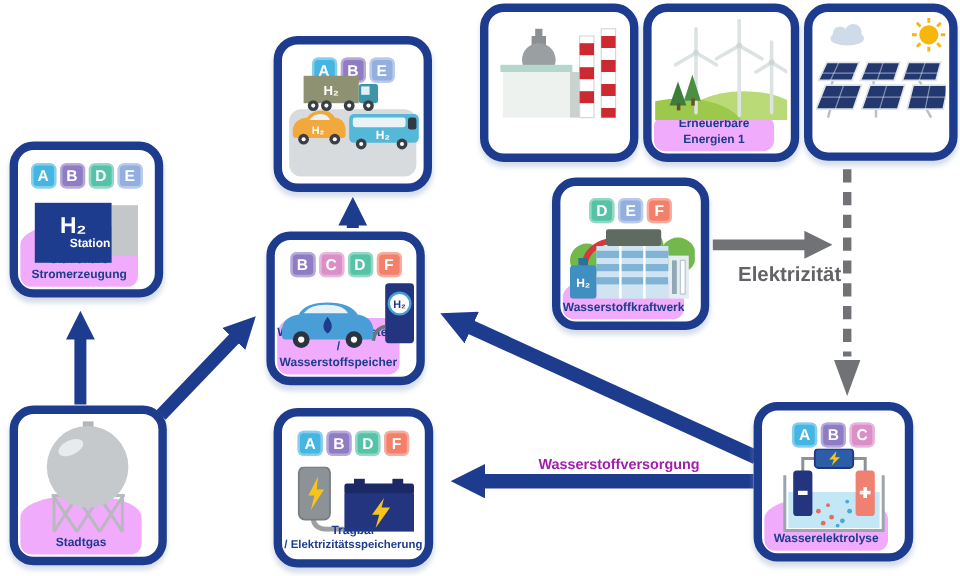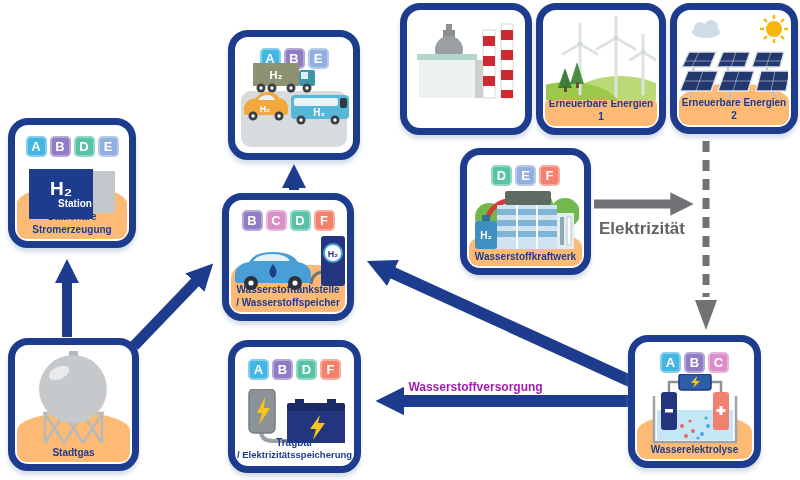--- a/index.html
+++ b/index.html
@@ -13,21 +13,21 @@
     border:7px solid #1e3c8e;border-radius:20px;
     box-shadow:0 4px 4px rgba(150,170,200,.40);
   }
   .badges{position:absolute;left:0;right:0;display:flex;justify-content:center;gap:3px;}
   .badge{
     width:21px;height:21px;border-radius:5px;color:#fff;font-weight:bold;font-size:13px;
     display:flex;align-items:center;justify-content:center;
     box-shadow:inset 0 0 0 2px rgba(255,255,255,.35);
   }
   .grass{
-    position:absolute;left:2px;right:2px;bottom:2px;background:#fdba74;
+    position:absolute;left:2px;right:14px;bottom:2px;background:#f0abfc;
     border-radius:45% 45% 9px 9px / 18px 18px 9px 9px;
     display:flex;flex-direction:column;justify-content:flex-end;align-items:flex-start;
     padding-bottom:3px;
   }
   .nlabel{font-size:10px;font-weight:bold;color:#1e3c8e;text-align:center;line-height:1.25;width:100%;}
   .nlabel .tiny{font-size:9.5px;}
   .plain-label{position:absolute;left:0;right:0;bottom:5px;}
   .icon-abs{position:absolute;}
 
   
@@ -45,21 +45,21 @@
   
   .road{position:absolute;left:6px;right:6px;top:54px;bottom:6px;background:#d8dbde;border-radius:10px;}
 
   
   .h2sign{position:absolute;left:14px;top:44px;width:64px;height:50px;background:#1e3c8e;
     display:flex;flex-direction:column;align-items:center;justify-content:center;color:#fff;z-index:2;}
   .h2sign .big{font-size:19px;font-weight:bold;line-height:1;}
   .h2sign .small{font-size:10px;font-weight:bold;line-height:1.2;padding-left:28px;}
   .h2sign-side{position:absolute;left:78px;top:46px;width:22px;height:42px;background:#c3c7ca;z-index:1;}
 
-  .edge-label{position:absolute;text-align:center;font-weight:bold;}
+  .edge-label{position:absolute;text-align:right;font-weight:bold;}
   .lbl-wasserstoffversorgung{left:368px;top:380px;width:215px;font-size:12px;color:#a21caf;}
   .lbl-elektrizitaet{left:583px;top:219px;width:118px;font-size:17px;color:#626366;}
 </style>
 </head>
 <body>
 
 <svg class="arrow-layer" viewBox="0 0 800 480">
   <defs>
     <marker id="headBlue" viewBox="0 0 10 10" refX="5" refY="5" markerWidth="2.4" markerHeight="2.4" orient="auto-start-reverse">
       <path d="M0,0 L10,5 L0,10 Z" fill="#1e3c8e"></path>
@@ -189,23 +189,20 @@
     <circle cx="70" cy="22" r="2.4" fill="#cfd6d6"></circle>
     <circle cx="97" cy="36" r="2.4" fill="#cfd6d6"></circle>
     <path d="M12,72 L19,52 L26,72 Z" fill="#3e7d3a"></path>
     <path d="M24,68 L31,46 L38,68 Z" fill="#4d8f42"></path>
     <rect x="18" y="70" width="3" height="6" fill="#6b4f32"></rect>
     <rect x="30" y="66" width="3" height="6" fill="#6b4f32"></rect>
   </svg>
 </div>
 
 <div class="node n-e2">
-  <div class="grass" style="height:38px;">
-    <div class="nlabel">Erneuerbare Energien 2</div>
-  </div>
   <svg class="icon-abs" style="left:3px;top:5px;" width="108" height="84" viewBox="0 0 108 84">
     <g>
       <circle cx="94" cy="14" r="8" fill="#f7b60d"></circle>
       <g stroke="#f7b60d" stroke-width="2.4">
         <line x1="94" y1="0" x2="94" y2="4"></line>
           <line x1="94" y1="24" x2="94" y2="28"></line>
         <line x1="80" y1="14" x2="84" y2="14"></line>
           <line x1="104" y1="14" x2="108" y2="14"></line>
         <line x1="84" y1="4" x2="87" y2="7"></line>
           <line x1="101" y1="21" x2="104" y2="24"></line>

